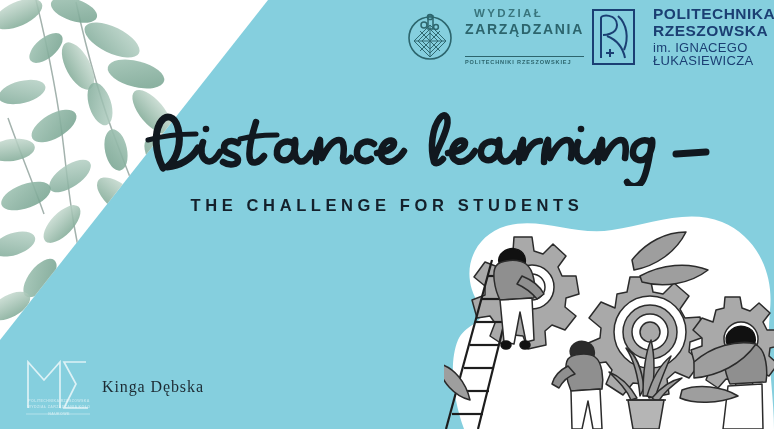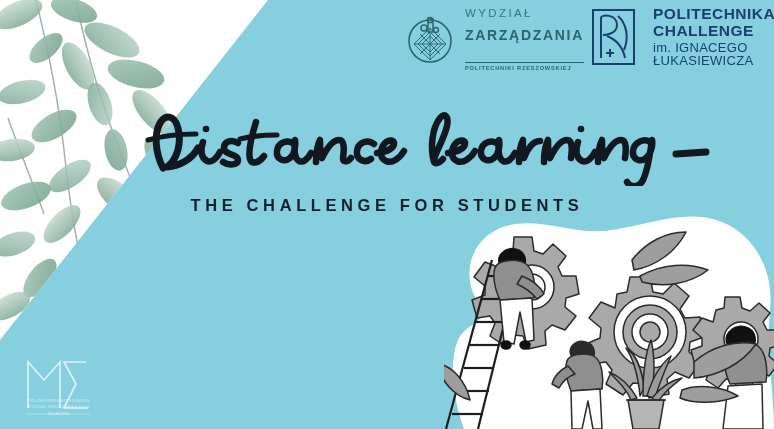--- a/index.html
+++ b/index.html
@@ -75,29 +75,30 @@
     top: 8px;
     display: flex;
     align-items: center;
     gap: 9px;
   }
   .logo-wz .mark { width: 52px; height: 52px; flex: 0 0 auto; }
   .logo-wz .words { line-height: 1; color: #2f6a72; }
   .logo-wz .l1 {
     font-size: 11.5px;
     letter-spacing: 2.4px;
-    font-weight: 400;
+    font-weight: 700;
     color: #39757d;
+    margin-left: 9px;
   }
   .logo-wz .l2 {
     font-size: 14px;
     letter-spacing: 1.7px;
     font-weight: 700;
     color: #2c656d;
-    margin-top: 8px;
+    margin-top: 2px;
     border-bottom: 1.3px solid #2c656d;
     padding-bottom: 20px;
     display: inline-block;
   }
   .logo-wz .l3 {
     font-size: 5.6px;
     letter-spacing: 0.85px;
     font-weight: 700;
     color: #2c656d;
     margin-top: 3px;
@@ -380,21 +381,21 @@
             <path d="M16 28 C 26 32, 32 40, 34 50"></path>
             <path d="M27 8 C 36 16, 38 30, 33 42"></path>
           </g>
           <g fill="#1b3f73">
             <path d="M15 44 l3 0 l0 -3 l2 0 l0 3 l3 0 l0 2 l-3 0 l0 3 l-2 0 l0 -3 l-3 0 z"></path>
           </g>
         </svg>
       </div>
       <div class="words">
         <div class="p1">POLITECHNIKA</div>
-        <div class="p2">CHALLENGE</div>
+        <div class="p2">RZESZOWSKA</div>
         <div class="p3">im. IGNACEGO ŁUKASIEWICZA</div>
       </div>
     </div>
   </div>
 
   <div class="title-wrap">
     <svg class="title-svg" viewBox="0 0 774 90" xmlns="http://www.w3.org/2000/svg">
       <g fill="none" stroke="#11181f" stroke-linecap="round" stroke-linejoin="round">
 
         <path d="M163 72 C 155 56, 154 38, 160 27 C 166 17, 175 20, 178 32
@@ -449,20 +450,21 @@
                  C 651 58, 653 49, 652 44 C 650 58, 648 74, 643 84
                  C 639 92, 630 92, 627 86" stroke-width="6.5"></path>
 
         <path d="M676 58 L 706 56" stroke-width="7"></path>
       </g>
     </svg>
   </div>
 
   <div class="subtitle">THE CHALLENGE FOR STUDENTS</div>
 
+  <div class="author">Kinga Dębska</div>
 
   <div class="ms-logo">
     <svg width="72" height="76" viewBox="0 0 72 76" xmlns="http://www.w3.org/2000/svg">
       <g fill="none" stroke="rgba(255,255,255,0.72)" stroke-width="1.7" stroke-linejoin="miter">
         <path d="M6 62 L6 16 L22 34 L38 16 L38 62"></path>
         <path d="M64 16 L42 16 L54 38 L42 62 L66 62"></path>
       </g>
       <line x1="4" y1="68" x2="68" y2="68" stroke="rgba(255,255,255,0.38)" stroke-width="1"></line>
     </svg>
   </div>

